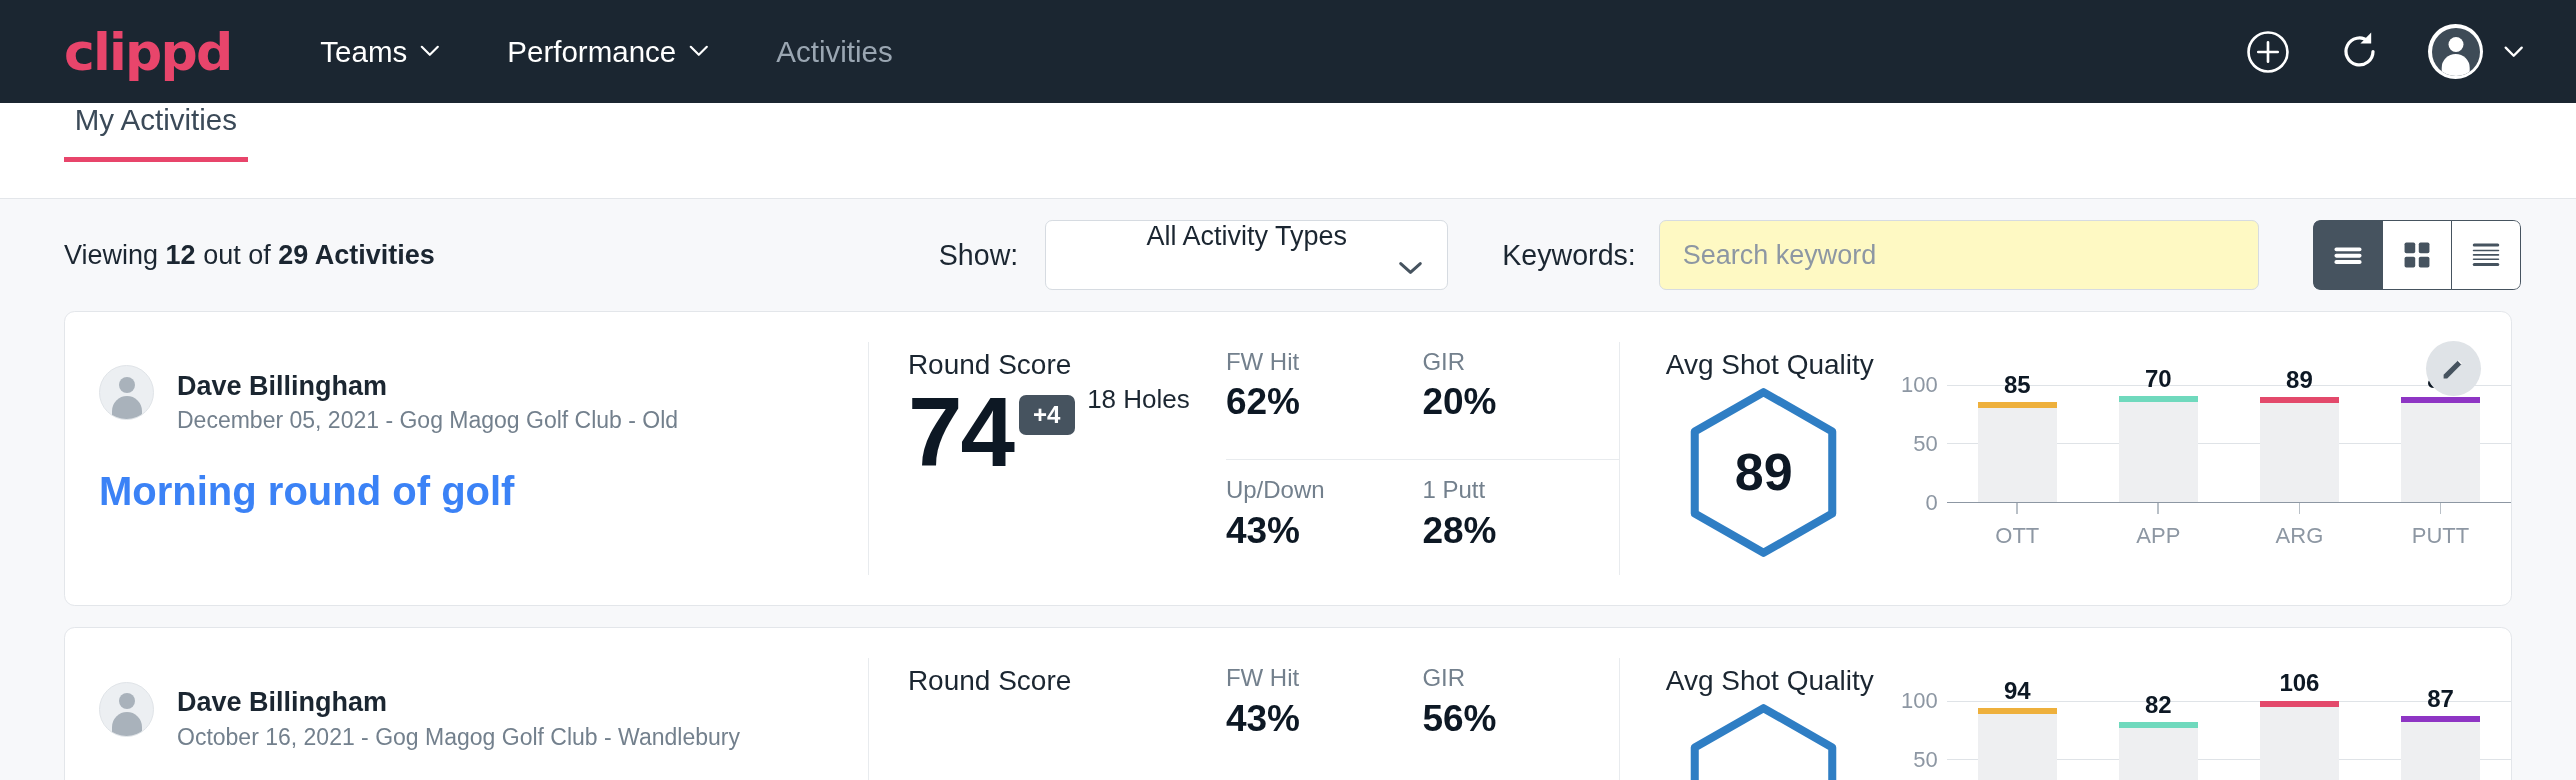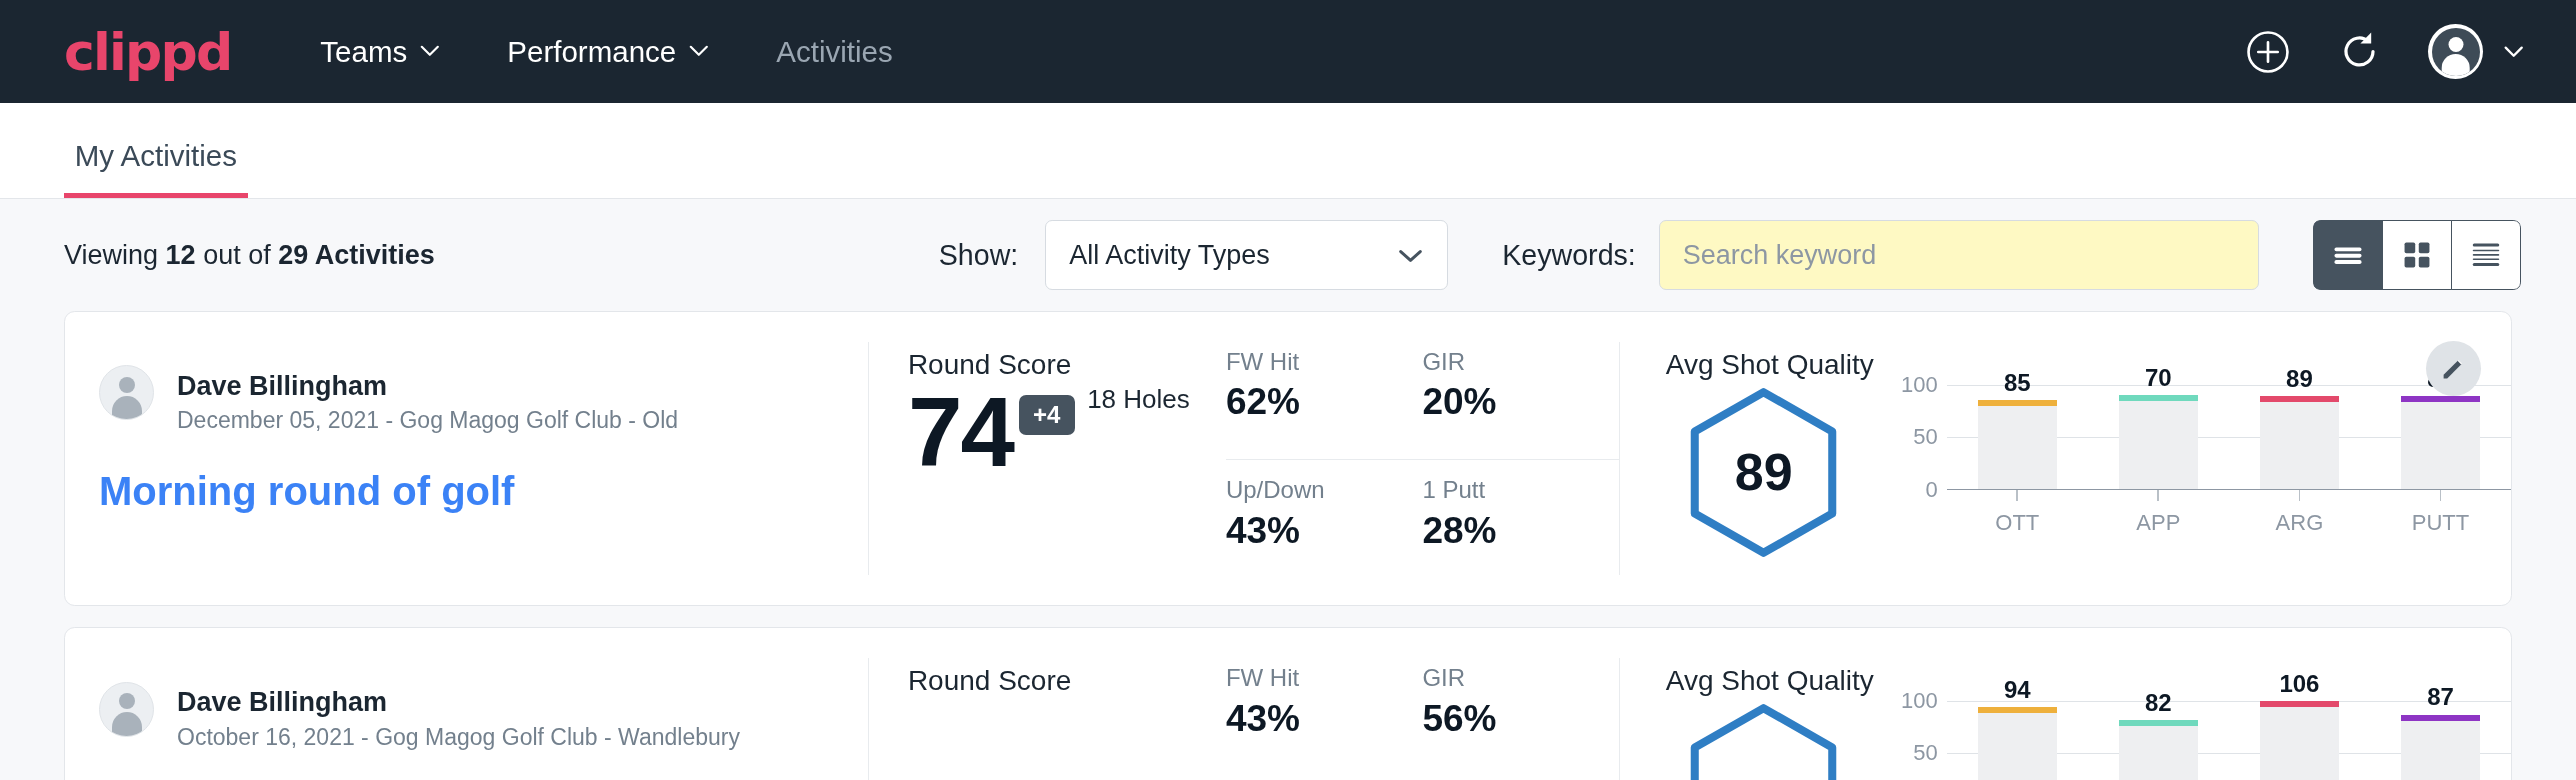--- a/index.html
+++ b/index.html
@@ -67,21 +67,21 @@
     content: ""; position: absolute; left: 50%; top: 56%;
     transform: translateX(-50%);
     width: 28.6px; height: 25px; border-radius: 14.3px 14.3px 0 0; background: #fff;
   }
 
   
   .tabstrip {
     background: #ffffff;
     height: 96px;
     display: flex;
-    align-items: flex-end;
+    align-items: flex-start;
     padding: 0 64px;
     border-bottom: 0.9px solid #e3e6ea;
   }
   .tab {
     font-size: 29.5px;
     color: #3b4a58;
     padding: 0 10.7px 19.6px 10.7px;
     border-bottom: 5.4px solid transparent;
     cursor: pointer;
   }
@@ -107,20 +107,21 @@
   .select {
     width: 403px; height: 70px;
     background: #ffffff;
     border: 0.9px solid #d6dbe1;
     border-radius: 7.1px;
     display: flex; align-items: center;
     padding: 0 23px;
     font-size: 27px; color: #1b2631;
     cursor: pointer;
     margin-right: 54px;
+    flex-direction: column;
   }
   .select .sel-caret { margin-left: auto; }
   .kw-label { font-size: 28.6px; color: #1b2631; margin-right: 23px; white-space: nowrap; }
   .search {
     width: 600px; height: 70px;
     background: #fef9c3;
     border: 0.9px solid #d6dbe1;
     border-radius: 7.1px;
     padding: 0 23px;
     font-size: 27px; color: #1b2631;
@@ -204,21 +205,21 @@
   .hex-wrap { width: 196px; flex-shrink: 0; display:flex; justify-content:center; }
   .hex { position: relative; width: 159px; height: 175px; }
   .hex svg { display: block; }
   .hex-num {
     position: absolute; inset: 0;
     display: flex; align-items: center; justify-content: center;
     font-size: 52px; font-weight: 700; color: #0d1824;
   }
 
   .chart { flex: 1; padding-left: 30px; }
-  .chart-inner { position: relative; height: 105px; display: flex; }
+  .chart-inner { position: relative; height: 118px; display: flex; }
   .y-axis {
     width: 55px; position: relative; flex-shrink: 0;
   }
   .y-tick {
     position: absolute; right: 9px;
     font-size: 22px; color: #8d97a3;
     transform: translateY(-50%);
   }
   .plot { flex: 1; position: relative; border-bottom: 1.8px solid #8d97a3; }
   .gridline { position: absolute; left: 0; right: 0; height: 0.9px; background: #dfe3e7; }

